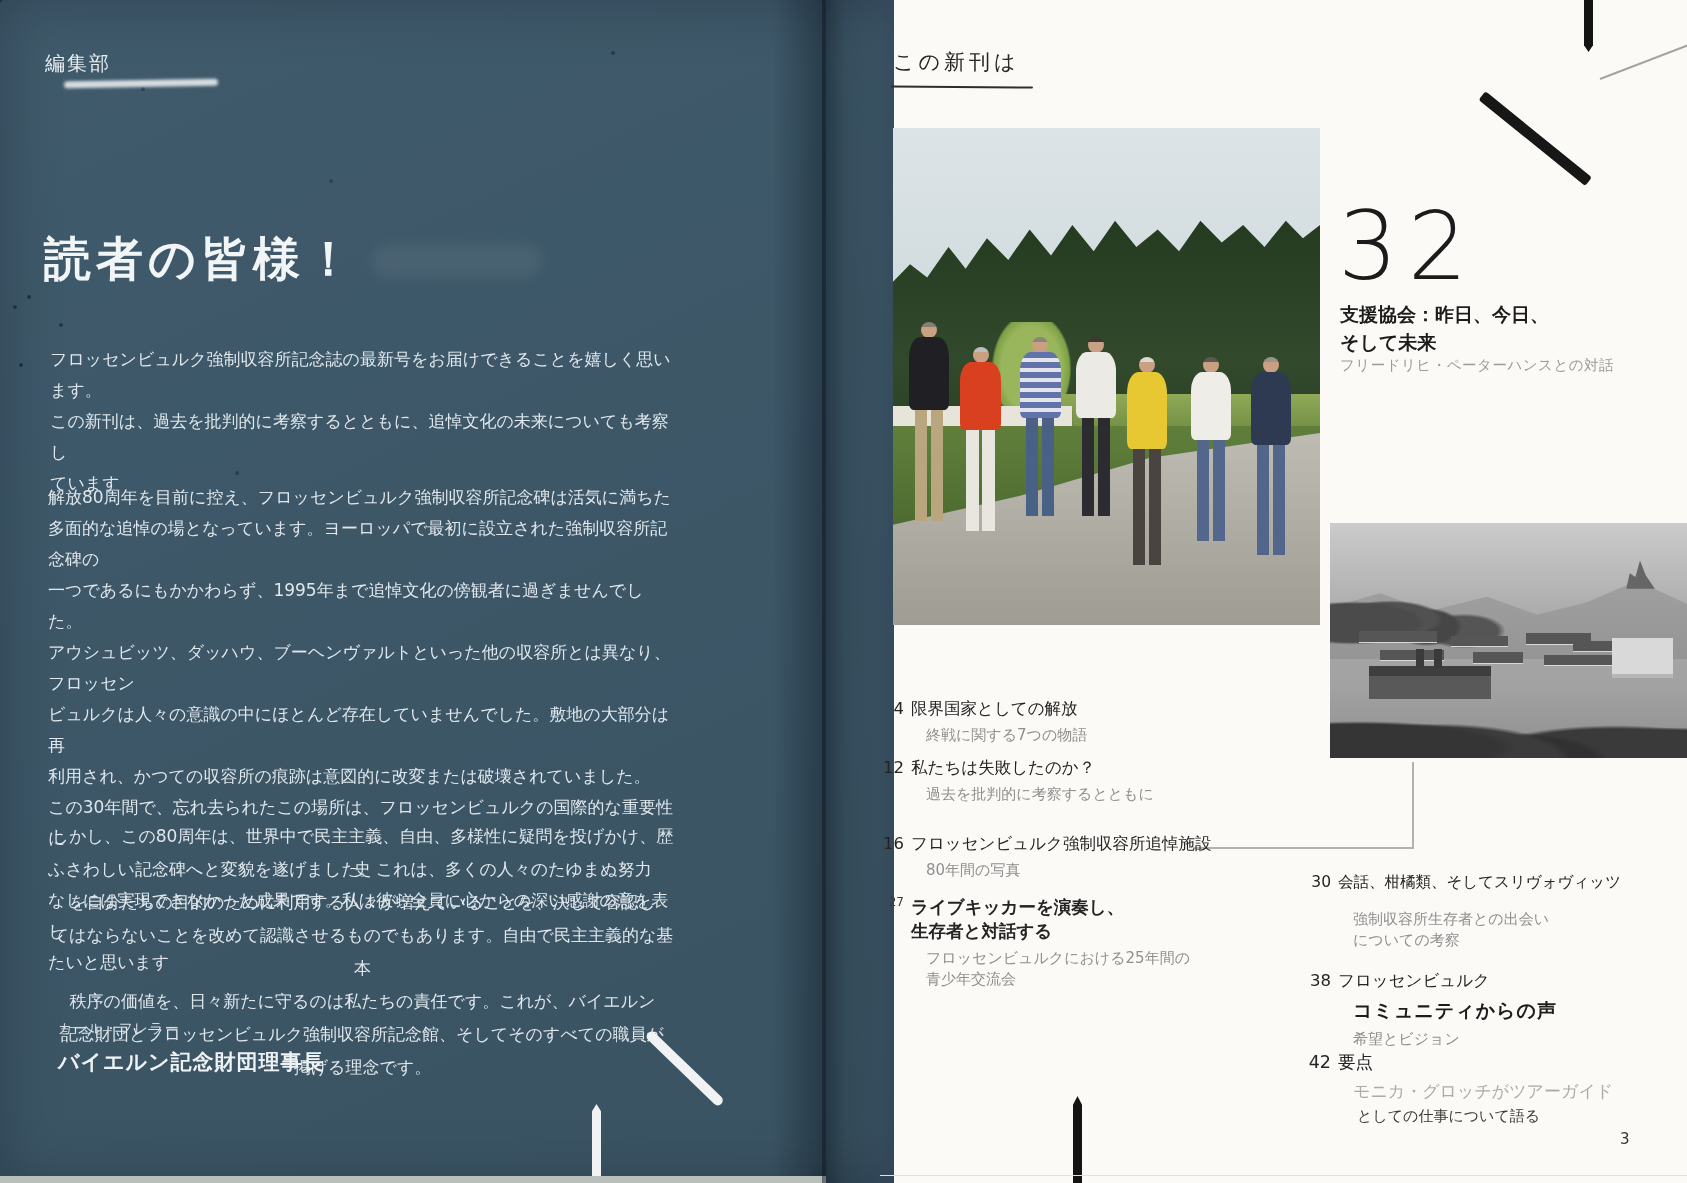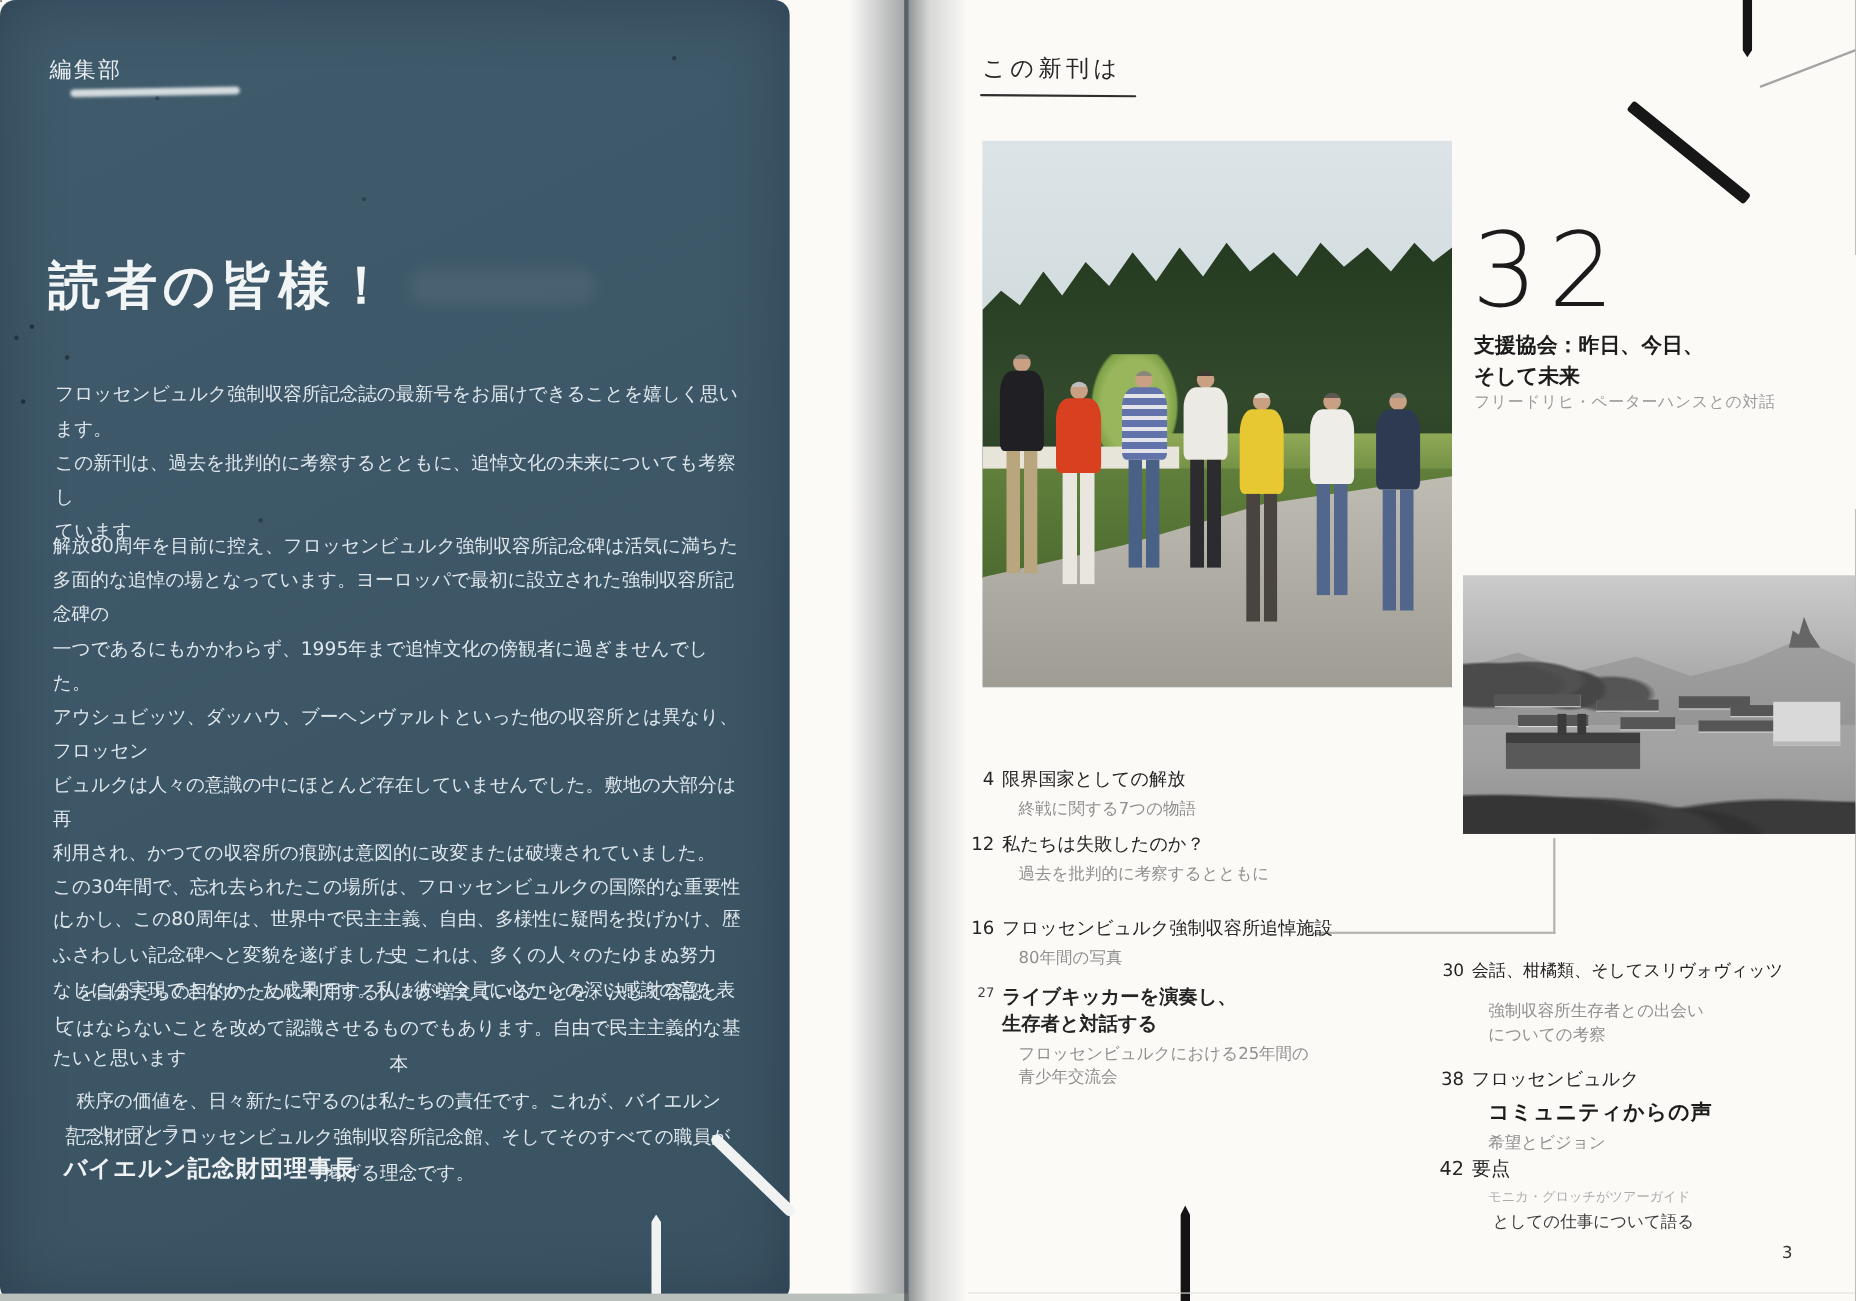--- a/index.html
+++ b/index.html
@@ -4,24 +4,23 @@
 <style>
   html,body{margin:0;padding:0;background:#777;}
   #stage{
     position:relative;width:1687px;height:1183px;overflow:hidden;
     background:#fbfaf7;
     font-family:"DejaVu Sans","Liberation Sans",sans-serif;
   }
   .abs{position:absolute;}
   
   #left-page{
-    left:0;top:0;width:718px;height:1183px;
+    left:0;top:0;width:894px;height:1183px;
     background:linear-gradient(155deg,#45617312 0%,#00000014 100%),#3f5a6b;
     box-shadow:inset 0 0 60px rgba(0,0,20,.25);
-    border-radius:14px;
   }
   .left-edge-shade{left:772px;top:0;width:54px;height:1183px;
     background:linear-gradient(90deg,rgba(0,0,0,0),rgba(5,15,25,.38));}
   .speckles{left:0;top:0;width:2px;height:2px;border-radius:50%;background:rgba(8,14,20,.55);
     box-shadow:28px 296px 0 1px rgba(8,14,20,.5),14px 306px 0 1px rgba(8,14,20,.45),
     20px 364px 0 1px rgba(8,14,20,.5),142px 88px 0 1px rgba(8,14,20,.4),
     236px 472px 0 1px rgba(8,14,20,.35),612px 52px 0 1px rgba(8,14,20,.4),
     60px 324px 0 1px rgba(8,14,20,.45),330px 180px 0 1px rgba(8,14,20,.3);}
   .kicker{left:45px;top:50px;font-size:20px;letter-spacing:2px;color:#e8edf0;font-weight:500;}
   .kicker-streak{left:64px;top:80px;width:154px;height:7px;border-radius:4px;
@@ -64,21 +63,21 @@
   .feature-title{left:1340px;top:300px;font-size:19px;line-height:28px;font-weight:600;color:#1c1c1c;white-space:pre-line;}
   .feature-sub{left:1340px;top:356px;font-size:14.5px;color:#9b9b9b;letter-spacing:.5px;}
   
   .toc-item{position:absolute;font-size:16.5px;color:#242424;}
   .toc-num{display:inline-block;width:26px;text-align:right;margin-right:7px;}
   .toc-num-sm{display:inline-block;width:26px;text-align:right;margin-right:7px;font-size:12px;vertical-align:top;color:#3a3a3a;}
   .toc-title{font-weight:500;}
   .toc-title-2l{display:inline-block;font-size:17.5px;font-weight:600;white-space:pre-line;line-height:24px;vertical-align:top;}
   .toc-sub{margin-left:48px;margin-top:5px;color:#8f8f8f;font-size:15px;line-height:21px;white-space:pre-line;}
   .toc-title-big{margin-left:48px;margin-top:6px;font-size:19px;font-weight:600;color:#1c1c1c;letter-spacing:1px;}
-  .toc-sub-light{margin-left:48px;margin-top:6px;color:#ababab;font-size:12px;}
+  .toc-sub-light{margin-left:48px;margin-top:6px;color:#ababab;font-size:17px;}
   .toc-sub-dark{margin-left:52px;margin-top:4px;color:#3c3c3c;font-size:15px;}
   .folio{left:1620px;top:1130px;font-size:15px;color:#333;}
   
   #photo-color{left:893px;top:128px;width:427px;height:497px;overflow:hidden;
     background:linear-gradient(180deg,#dde4e7 0%,#cdd8db 45%,#c4d1d4 60%);}
   .forest{position:absolute;left:0;right:0;top:16%;height:44%;
     background:linear-gradient(180deg,#243a20,#32492c 70%,#2c4226);
     clip-path:polygon(0 34%,4% 26%,8% 32%,13% 18%,17% 28%,22% 14%,27% 24%,32% 10%,37% 22%,42% 8%,47% 20%,52% 6%,57% 18%,62% 10%,67% 20%,72% 6%,77% 16%,82% 8%,87% 18%,92% 6%,96% 14%,100% 8%,100% 100%,0 100%);}
   .light-tree{position:absolute;left:23%;top:39%;width:19%;height:21%;
     background:radial-gradient(ellipse at 50% 45%,#9ab65c 0 52%,#7da047 66%,rgba(0,0,0,0) 70%);}

